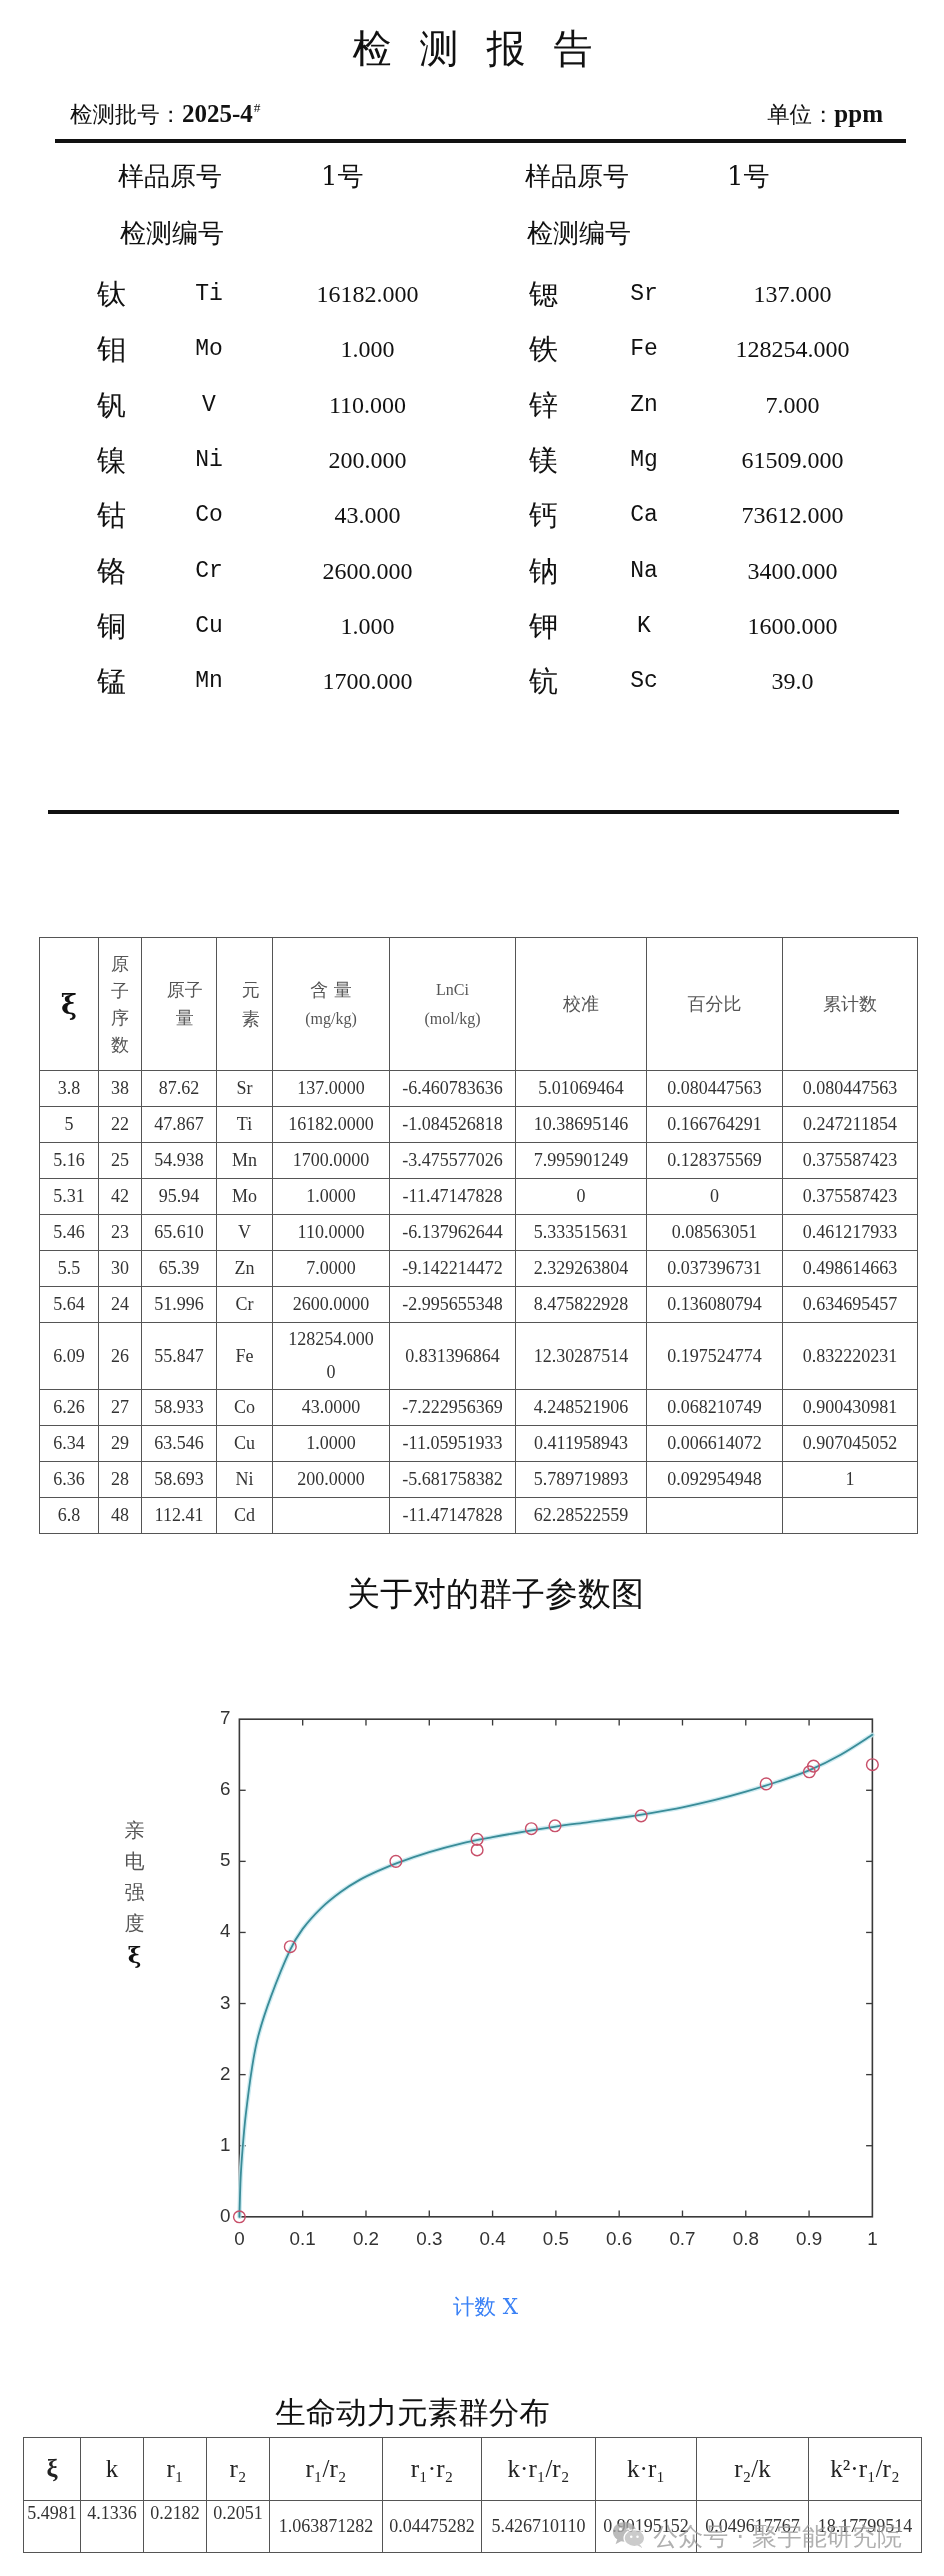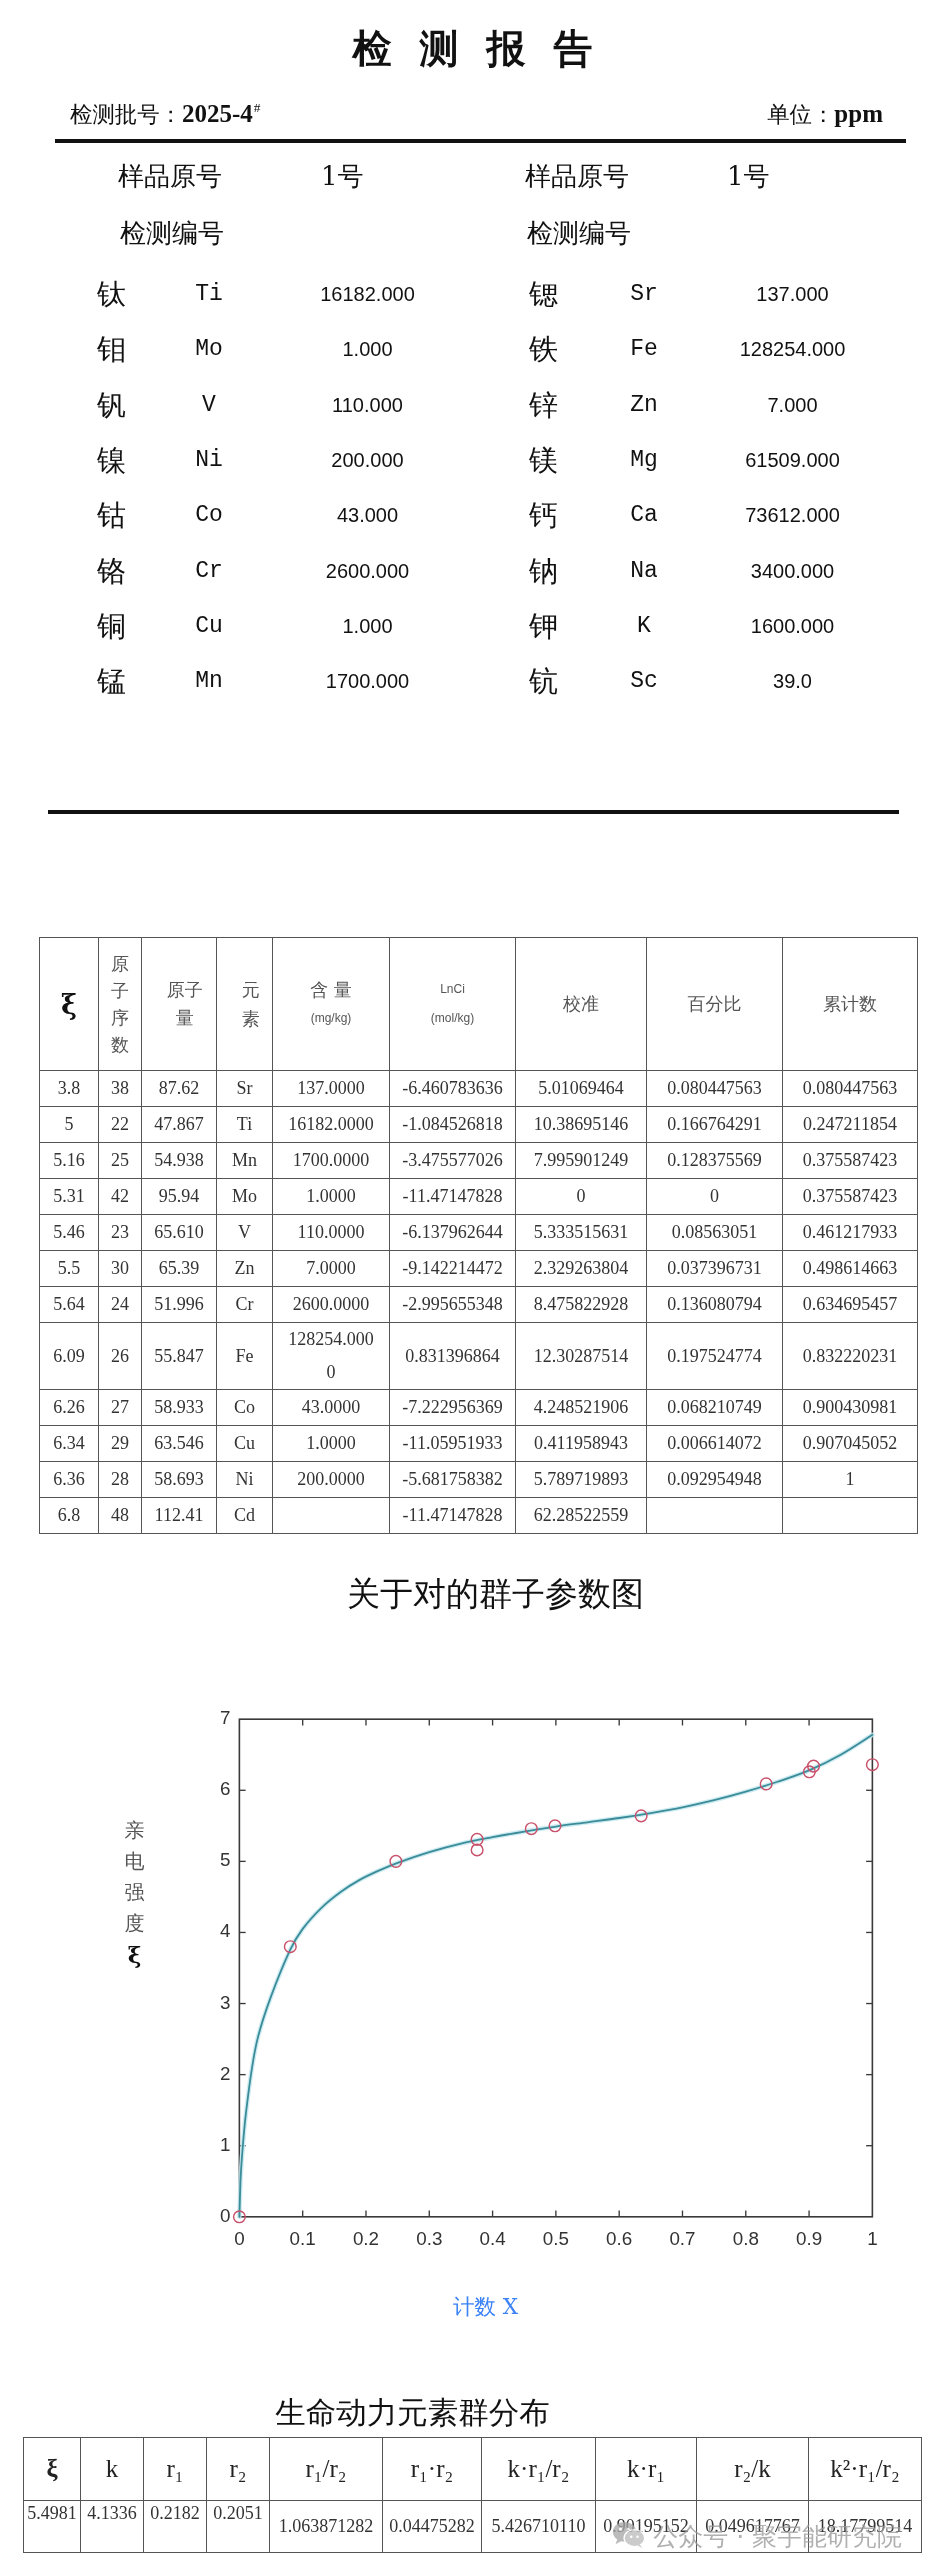--- a/index.html
+++ b/index.html
@@ -1,36 +1,36 @@
 <!DOCTYPE html>
 <html style="font-size:14.3px"><head>
 <meta charset="utf-8">
 <style>
   html, body { margin:0; padding:0; background:#ffffff; }
   #page { position:relative; width:945px; height:2576px; overflow:hidden; background:#ffffff; color:#111111; font-family:"DejaVu Serif", serif; }
   .abs { position:absolute; }
 
   
   .report-title { left:0; top:27px; width:945px; height:43px; line-height:43px; text-align:center; box-sizing:border-box;
-    font-family:"DejaVu Sans", sans-serif; font-weight:bold; font-size:39px; letter-spacing:28px; padding-left:28px; white-space:nowrap; }
+    font-family:"DejaVu Sans", sans-serif; font-weight:normal; font-size:39px; letter-spacing:28px; padding-left:28px; white-space:nowrap; }
   .meta-line { top:99px; height:29px; line-height:29px; font-size:22.4px; white-space:nowrap; }
   .batch { left:70px; }
   .unit { right:62px; }
   .bold-num { font-family:"Liberation Serif", serif; font-weight:bold; font-size:25px; }
   .sup-mark { font-family:"Liberation Serif", serif; font-size:13.4px; position:relative; top:-10px; margin-left:0.9px; }
   .rule { background:#111111; height:3.6px; }
   .rule-top { left:55px; top:139px; width:851px; }
   .rule-mid { left:48px; top:810px; width:851px; }
   .sample { font-size:26px; height:30.5px; line-height:30.5px; white-space:nowrap; }
 
   
   .el-row { position:absolute; left:0; width:945px; height:36px; }
   .el-cn { position:absolute; top:0; height:36px; line-height:36px; font-size:29px; font-family:"DejaVu Serif", serif; white-space:nowrap; }
   .el-sym { position:absolute; top:0; width:108px; height:36px; line-height:36px; text-align:center; font-family:"Liberation Mono", monospace; font-size:23px; }
-  .el-val { position:absolute; top:0; width:197px; height:36px; line-height:36px; text-align:center; font-family:Liberation Sans, sans-serif; font-size:20px; }
+  .el-val { position:absolute; top:0; width:197px; height:36px; line-height:36px; text-align:center; font-family:Liberation Serif, serif; font-size:24px; }
 
   
   .section-title { left:0; width:945px; text-align:center; box-sizing:border-box; white-space:nowrap; }
   .dt-title { top:850px; height:34px; line-height:34px; font-size:29px; padding-left:12.5px; font-family:"DejaVu Sans", sans-serif; }
   .chart-title { top:1575px; height:38px; line-height:38px; font-size:33px; padding-left:46px; font-family:"DejaVu Sans", sans-serif; }
   .bt-title { top:2396px; height:34px; line-height:34px; font-size:30.5px; padding-right:120px; font-family:"DejaVu Serif", serif; }
 
   
   .dt { position:absolute; left:39px; top:937px; width:878px; border-collapse:collapse; table-layout:fixed;
     font-family:"Liberation Serif", serif; font-size:18px; color:#333333; }
@@ -39,21 +39,21 @@
   .dt tbody td { height:35px; line-height:33px; }
   .dt td.c-content { padding:0 12.5px; word-break:break-all; }
   .h-xi { font-size:27px !important; font-weight:bold !important; color:#111111 !important; }
   .stack-1 { display:inline-block; width:20px; line-height:27px; word-break:break-all; }
   .h-left { text-align:right; }
   .h-mass { padding-left:11.7px !important; }
   .h-elem { padding-left:12.5px !important; }
   .stack-2 { display:inline-block; width:39px; line-height:28px; }
   .stack-elem { display:inline-block; width:20px; line-height:29px; }
   .h-line { line-height:29px; }
-  .h-mono { font-family:Liberation Sans, sans-serif; font-size:12px; }
+  .h-mono { font-family:Liberation Serif, serif; font-size:16px; }
 
   
   #chart-svg { position:absolute; left:0; top:1685px; }
   .tick { font-family:"Liberation Sans", sans-serif; font-size:21px; fill:#333333; }
   .y-label { left:75px; top:1815px; width:25px; font-size:20px; line-height:31px; text-align:center; color:#555555; word-break:break-all;margin-left:47px; }
   .y-label-sym { color:#111111; font-weight:bold; font-size:23px; }
   .x-label { left:396px; top:2293px; width:179px; height:27px; line-height:27px; text-align:center; font-size:21.5px; color:#3b82f6; white-space:nowrap; }
 
   
   .bt { position:absolute; left:23px; top:2437px; width:898px; border-collapse:collapse; table-layout:fixed;

